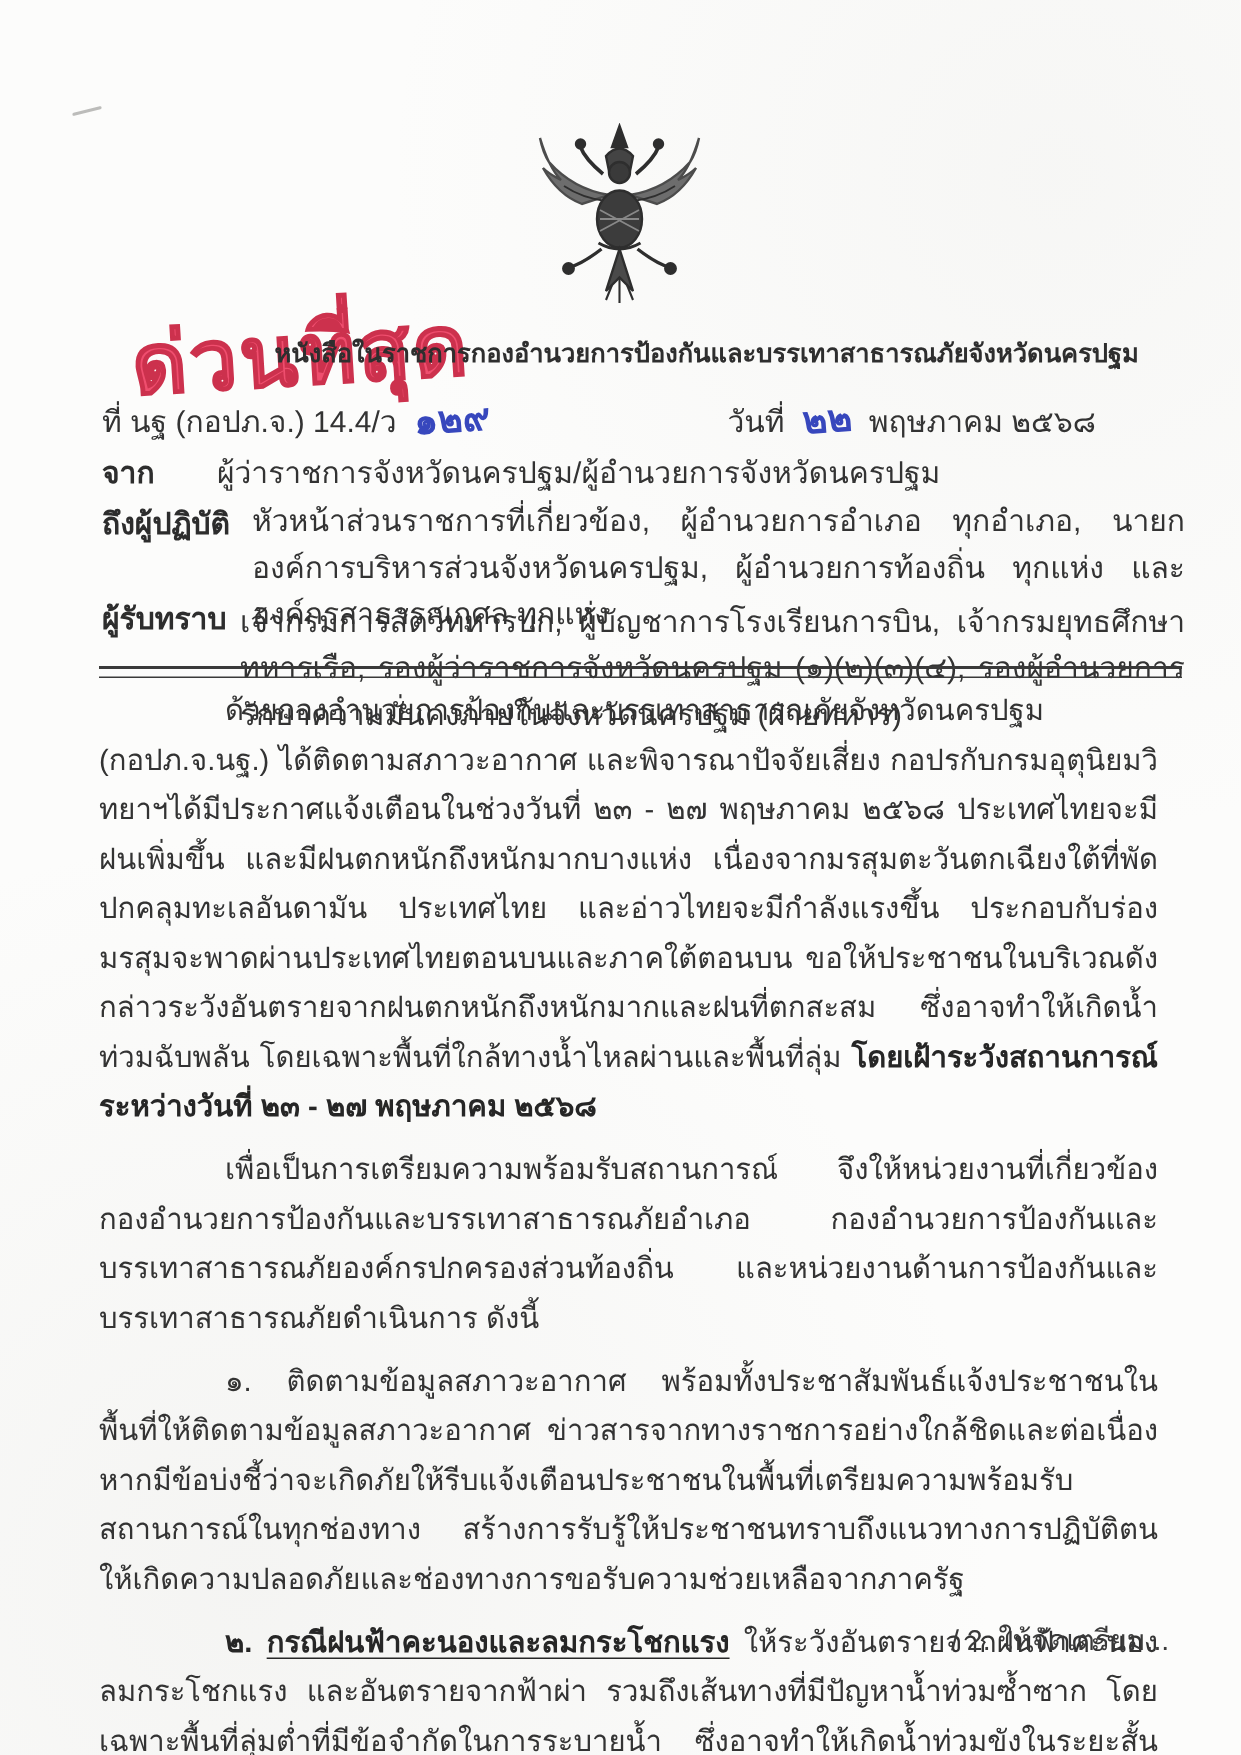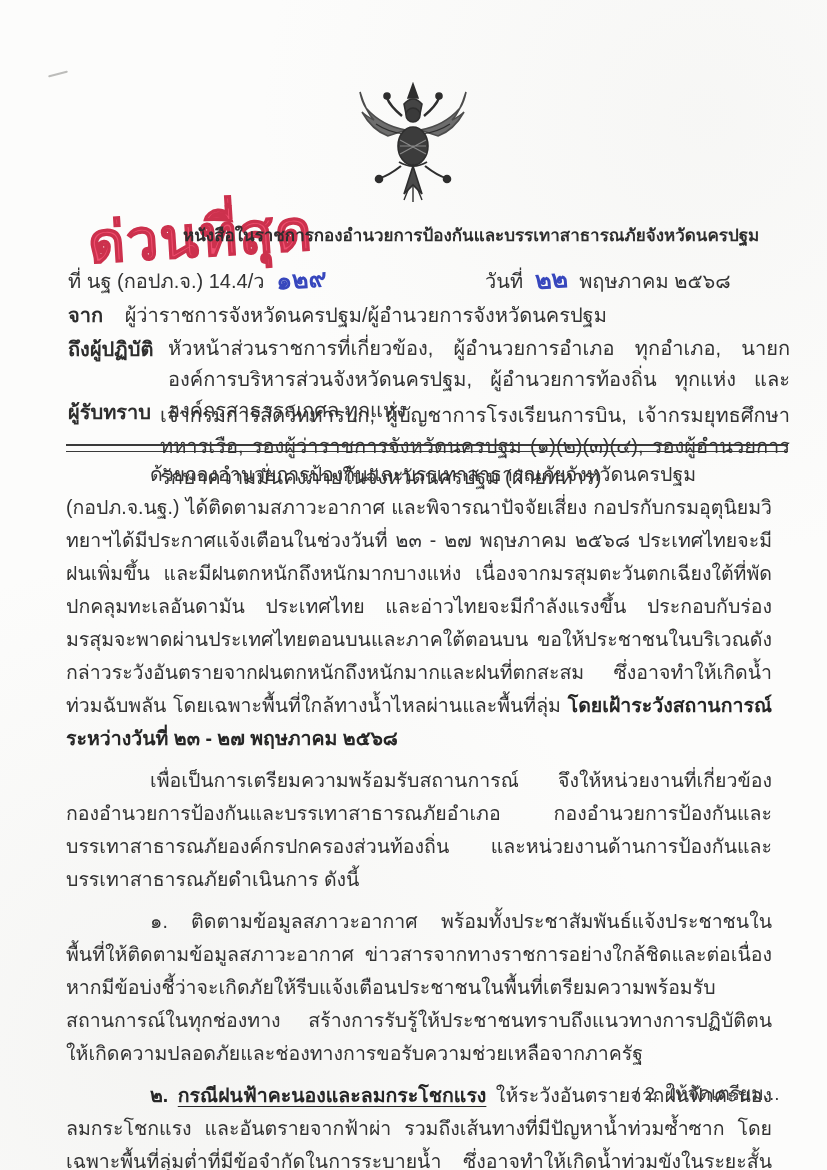--- a/index.html
+++ b/index.html
@@ -30,21 +30,21 @@
   .row{font-size:20px;color:#333;}
   .ref-row{left:68px;top:259px;width:720px;}
   .ref-no{display:inline-block;}
   .handwrite{
     color:#3747bd;font-size:25px;font-weight:600;
     display:inline-block;transform:rotate(-4deg);margin:0 6px;
   }
   .date-part{position:absolute;left:417px;top:0;white-space:nowrap;}
   .from-row{left:68px;top:299px;width:720px;}
   .lbl{font-weight:bold;color:#2d2d2d;}
-  .from-val{margin-left:16px;text-align:right;}
+  .from-val{margin-left:36px;text-align:right;}
   .block-lbl{left:68px;font-weight:bold;font-size:20px;color:#2d2d2d;white-space:nowrap;}
   .block-txt{font-size:20px;line-height:31px;color:#333;text-align:justify;}
   .to-lbl{top:333px;text-align:right;}
   .to-txt{left:168px;top:333px;width:622px;}
   .ack-lbl{top:396px;}
   .ack-txt{left:160px;top:400px;width:630px;}
   .divider{
     left:66px;top:444px;width:722px;height:5px;
     border-top:2px solid #3a3a3a;border-bottom:1px solid #3a3a3a;
   }

